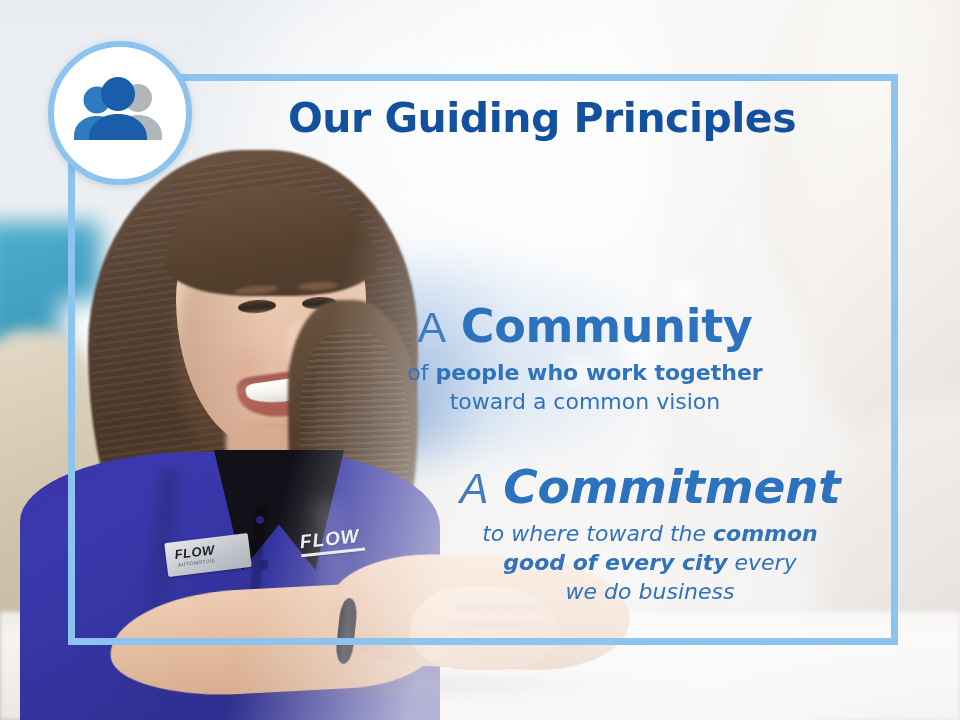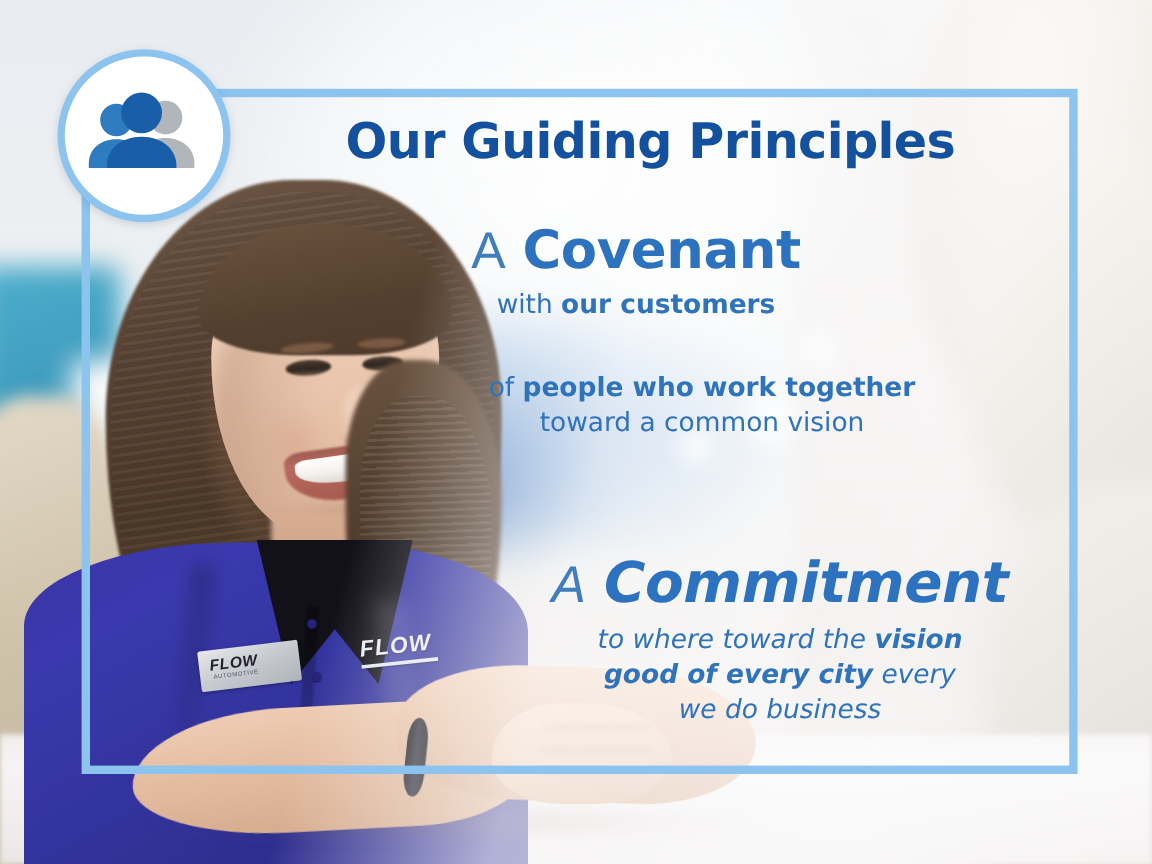--- a/index.html
+++ b/index.html
@@ -529,43 +529,38 @@
         <circle cx="50" cy="18" r="17" fill="#1a5da8"></circle>
         <path d="M50 38c-17 0-29 10.5-29 24v2h58v-2c0-13.5-12-24-29-24z" fill="#1a5da8"></path>
       </svg>
     </span>
   </div>
 
   <div class="content">
 
     <div class="title">Our Guiding Principles</div>
 
-    <div class="principle" id="p1">
+
+    <div class="principle" id="p2">
       <div class="p-head">
         <span class="lead">A</span>
-        <span class="key">Covenant</span>
+        <span class="key">Community</span>
       </div>
-      <div class="p-sub">
-        <div><span>with </span><b>our customers</b></div>
-      </div>
-    </div>
-
-    <div class="principle" id="p2">
       <div class="p-sub">
         <div><span>of </span><b>people who work together</b></div>
         <div><span>toward a common vision</span></div>
       </div>
     </div>
 
     <div class="principle" id="p3">
       <div class="p-head">
         <span class="lead">A</span>
         <span class="key">Commitment</span>
       </div>
       <div class="p-sub">
-        <div><span>to where toward the </span><b>vision</b></div>
+        <div><span>to where toward the </span><b>common</b></div>
         <div><b>good of every city</b><span> every</span></div>
         <div><span>we do business</span></div>
       </div>
     </div>
 
   </div>
 </div>
 
 </body></html>

